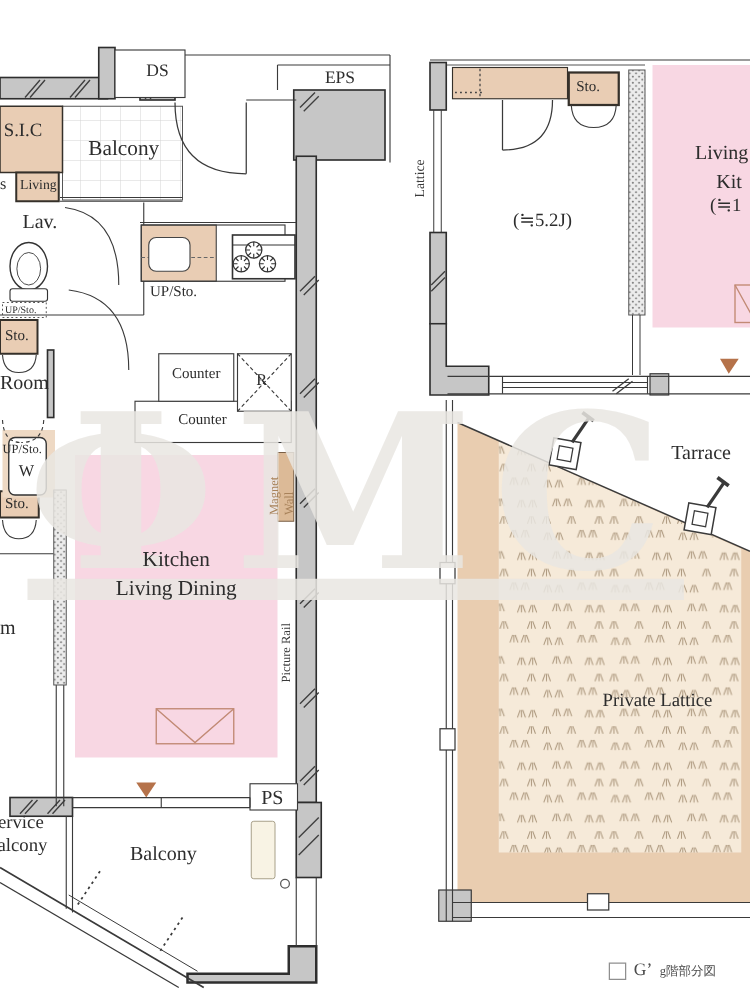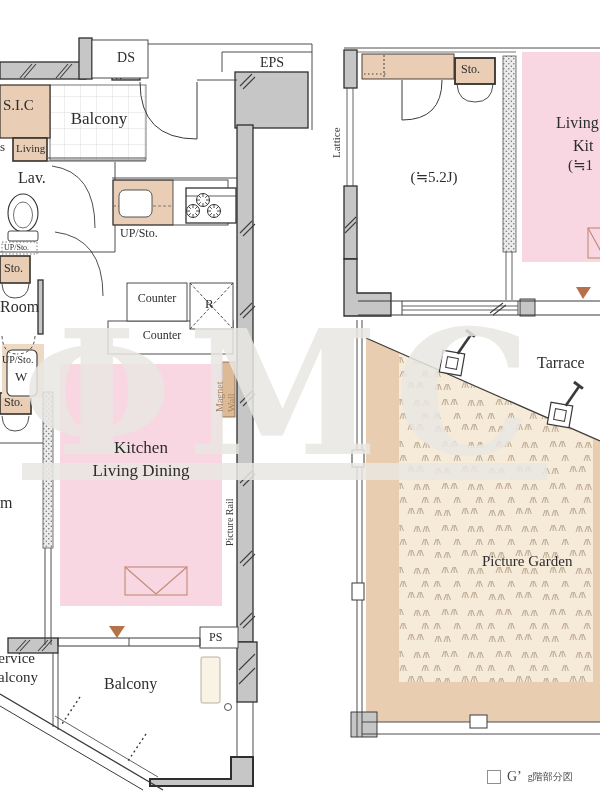--- a/index.html
+++ b/index.html
@@ -287,38 +287,38 @@
   <div>Magnet</div>
   <div>Wall</div>
 </div>
 
 <div class="lbl ctr" style="left:60px;top:437px;width:162px;font-size:17px;line-height:1.35">
   <div>Kitchen</div>
   <div>Living Dining</div>
 </div>
 
 <div class="lbl vert" style="left:224px;top:546px;font-size:10px;color:#3a3a3a">Picture Rail</div>
-<div class="lbl" style="left:209px;top:630px;font-size:12px">PS</div>
+<div class="lbl" style="left:209px;top:630px;font-size:16px">PS</div>
 <div class="lbl" style="left:104px;top:675px;font-size:16px">Balcony</div>
 <div class="lbl" style="left:-10px;top:650px;font-size:15px">Service</div>
 <div class="lbl" style="left:-12px;top:669px;font-size:15px">Balcony</div>
 
 <div class="lbl vert" style="left:330px;top:158px;font-size:11px;color:#3a3a3a">Lattice</div>
 <div class="lbl" style="left:461px;top:62px;font-size:12px">Sto.</div>
 
 <div class="lbl ctr" style="left:363px;top:168px;width:142px;font-size:16px;line-height:1.3">
   <div class="cjk" style="font-size:15px">(≒5.2J)</div>
 </div>
 
 <div class="lbl" style="left:556px;top:114px;font-size:16px">Living</div>
 <div class="lbl" style="left:573px;top:137px;font-size:16px">Kit</div>
 <div class="lbl cjk" style="left:568px;top:157px;font-size:15px">(≒1</div>
 
 <div class="lbl" style="left:537px;top:354px;font-size:16px">Tarrace</div>
-<div class="lbl" style="left:482px;top:553px;font-size:15px">Picture Garden</div>
+<div class="lbl" style="left:482px;top:553px;font-size:15px">Private Lattice</div>
 
 <div class="cap" style="left:487px;top:769px">
   <span class="sw"></span>
   <span style="font-size:14px">G’</span>
   <span class="cjk" style="font-size:10px">g階部分図</span>
 </div>
 
 </div>
 
 </body></html>

